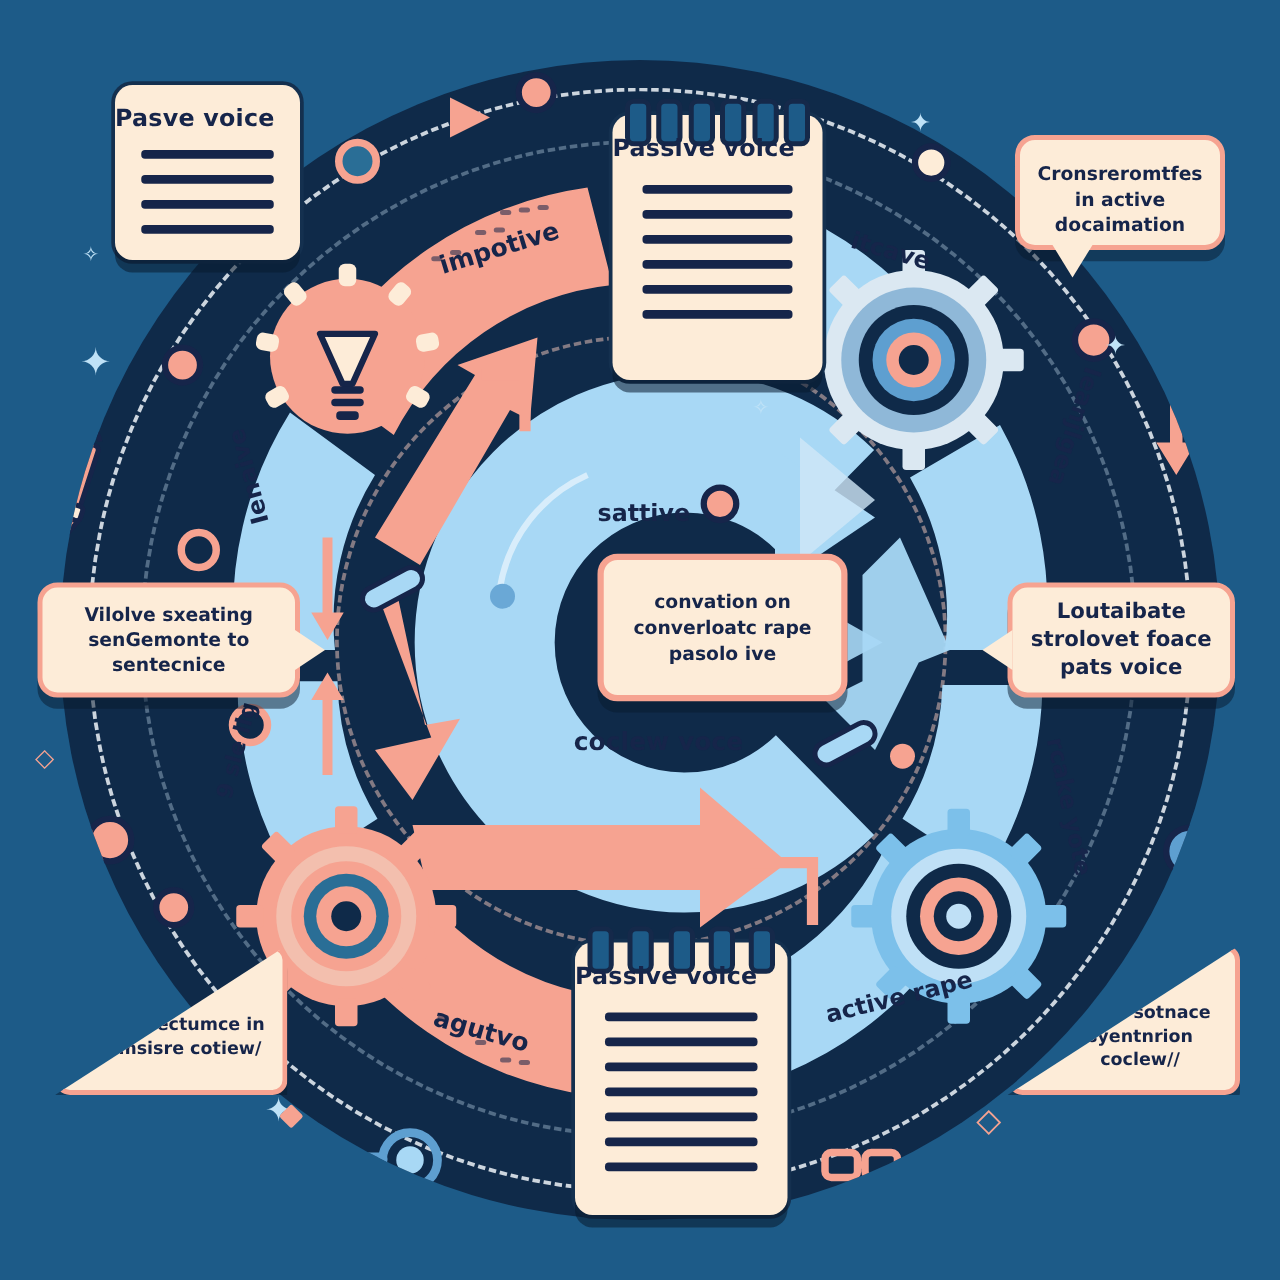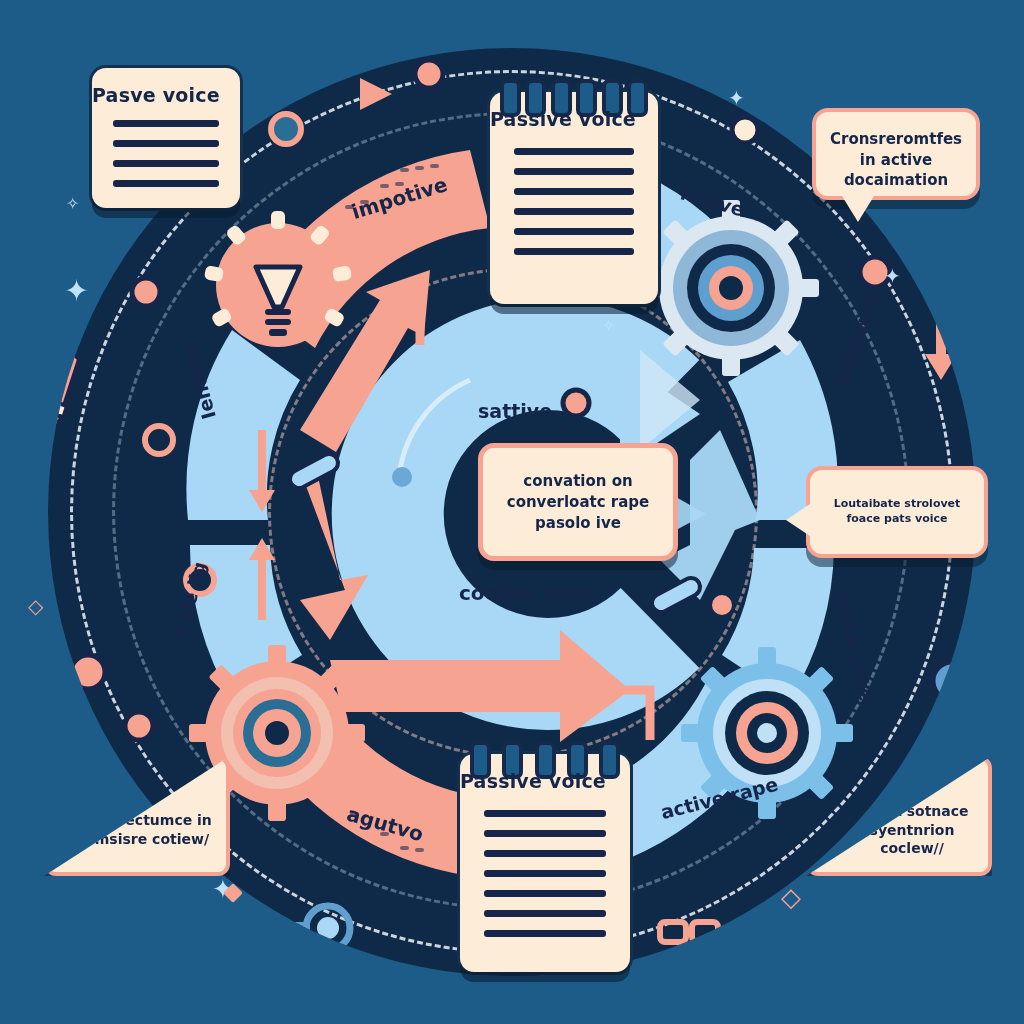--- a/index.html
+++ b/index.html
@@ -341,22 +341,26 @@
         <i></i>
         <i></i>
     </div>
   </div>
 
   <div class="bubble" style="left:812px;top:108px;width:160px;height:84px;font-size:15px;align-items:flex-end;">
     <div class="txt">Cronsreromtfes in active docaimation</div>
     <div class="tail-d"></div>
   </div>
 
-
-  <div class="bubble" style="left:806px;top:466px;width:174px;height:84px;font-size:11px;">
+  <div class="bubble" style="left:30px;top:466px;width:202px;height:84px;font-size:15px;">
+    <div class="txt">Vilolve sxeating senGemonte to sentecnice</div>
+    <div class="tail-r"></div>
+  </div>
+
+  <div class="bubble" style="left:806px;top:466px;width:174px;height:84px;font-size:17px;">
     <div class="txt">Loutaibate strolovet foace pats voice</div>
     <div class="tail-l"></div>
   </div>
 
   <div class="tri" style="left:44px;top:756px;width:178px;height:112px;border-radius:12px;
                           clip-path:polygon(0 100%,100% 100%,100% 0);font-size:14px;">
     <div class="txt" style="top:62%;padding-left:26px;">Lecho ectumce in semsisre cotiew/</div>
   </div>
 
   <div class="tri" style="left:806px;top:756px;width:178px;height:112px;border-radius:12px;

